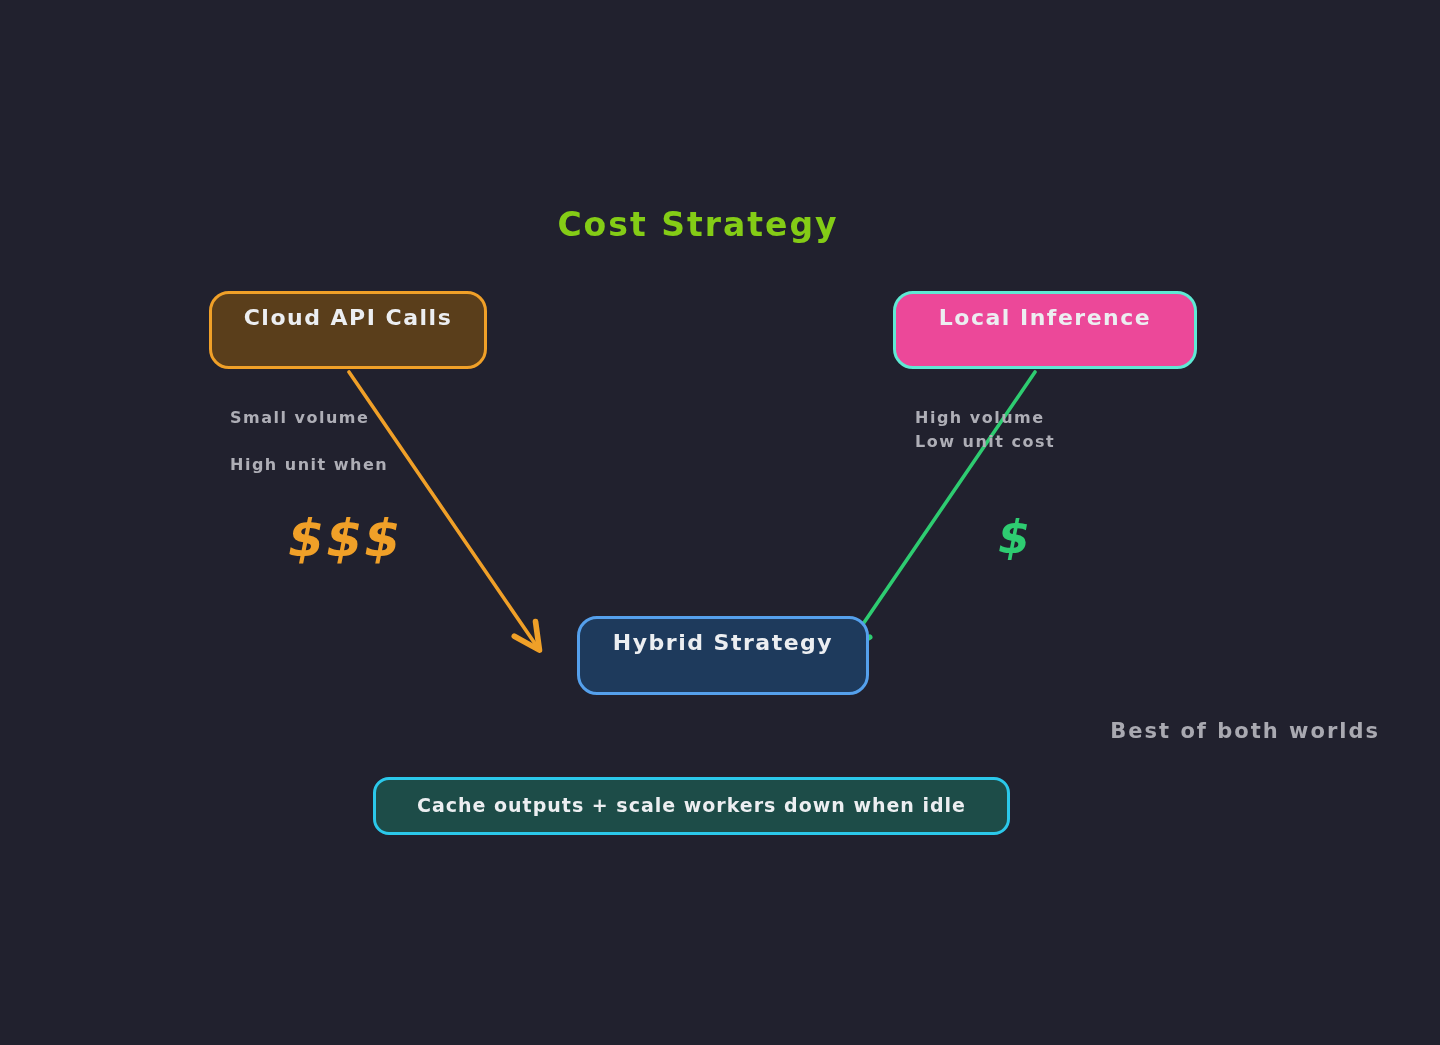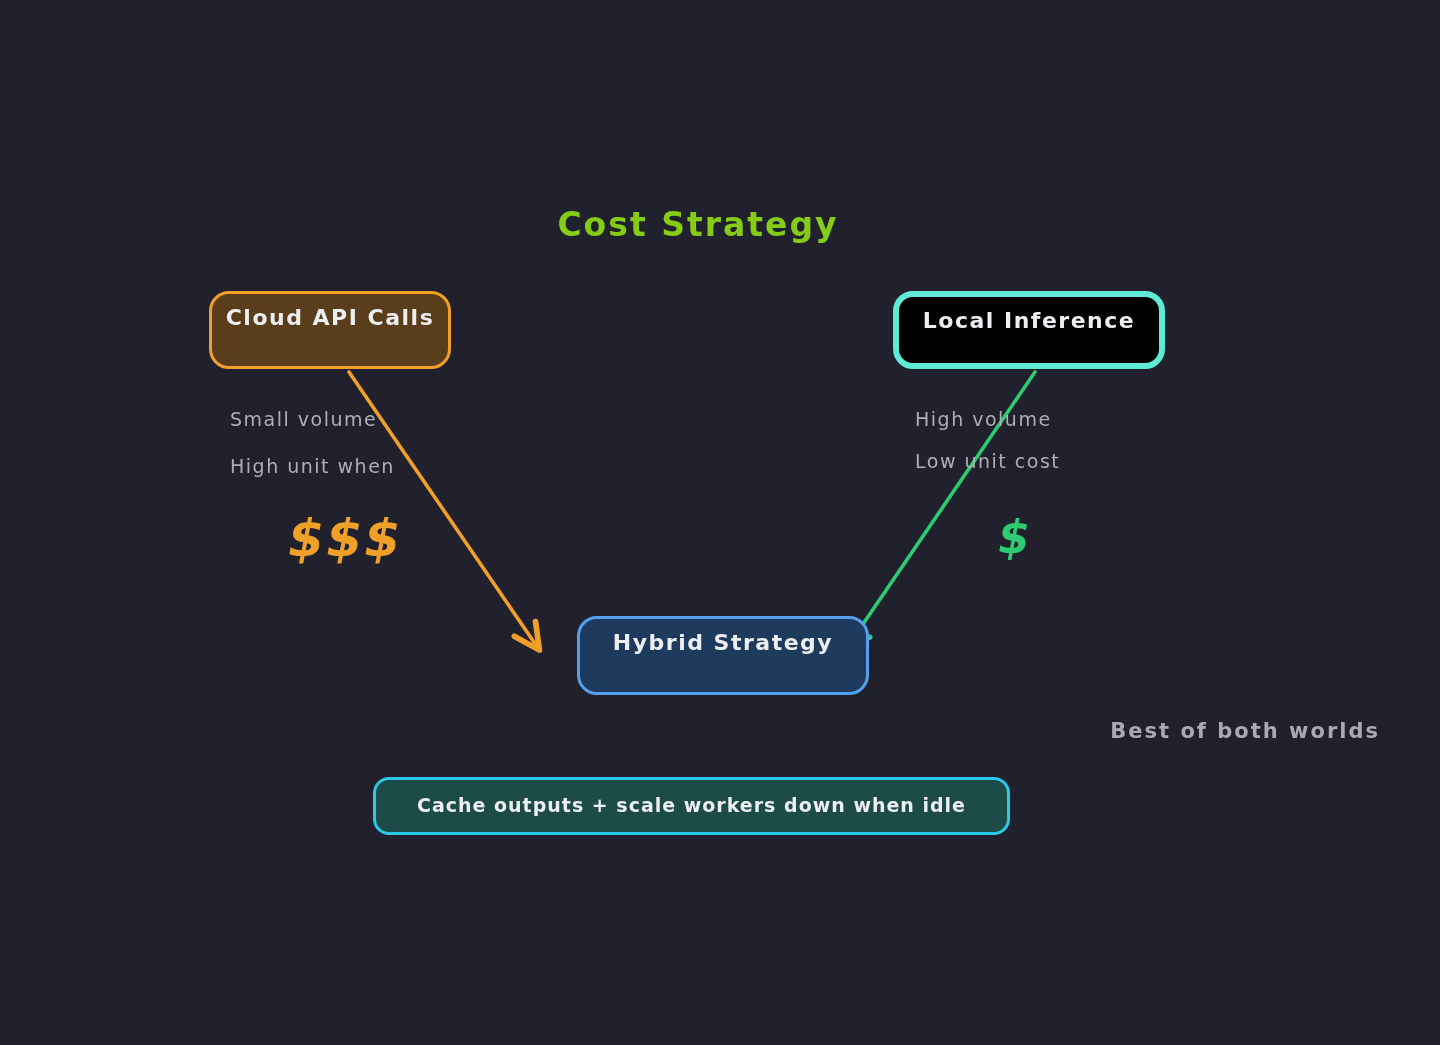--- a/index.html
+++ b/index.html
@@ -37,29 +37,29 @@
     right: 0;
     top: 11px;
     text-align: center;
     font-size: 22px;
     font-weight: 600;
     color: #eceef1;
     letter-spacing: 1.5px;
   }
   .node-cloud {
     left: 209px; top: 291px;
-    width: 242px; height: 78px;
+    width: 278px; height: 78px;
     background: #5a3e1b;
     border: 3px solid #f0a028;
   }
   .node-local {
     left: 893px; top: 291px;
-    width: 272px; height: 78px;
-    background: #000000;
-    border: 6px solid #5eead4;
+    width: 304px; height: 78px;
+    background: #ec4899;
+    border: 3px solid #5eead4;
   }
   .node-hybrid {
     left: 545px; top: 616px;
     width: 292px; height: 79px;
     background: #1e3a5c;
     border: 3px solid #55a0ec;
     margin-left: 32px;
   }
   .node-footer {
     left: 373px; top: 777px;
@@ -70,30 +70,30 @@
   }
   .node-footer .node-label {
     top: 50%;
     transform: translateY(-54%);
     font-size: 19px;
     font-weight: 700;
     letter-spacing: 1px;
   }
   .note {
     position: absolute;
-    font-size: 19px;
-    font-weight: 400;
+    font-size: 16px;
+    font-weight: 700;
     color: #aeaeb6;
     letter-spacing: 1.5px;
     white-space: nowrap;
   }
   .note-cloud-1 { left: 230px; top: 408px; }
   .note-cloud-2 { left: 230px; top: 455px; }
   .note-local-1 { left: 915px; top: 408px; }
-  .note-local-2 { left: 915px; top: 450px; }
+  .note-local-2 { left: 915px; top: 432px; }
   .cost {
     position: absolute;
     font-weight: 700;
     font-style: italic;
     white-space: nowrap;
   }
   .cost-cloud {
     left: 288px; top: 508px;
     font-size: 52px;
     color: #f0a028;

